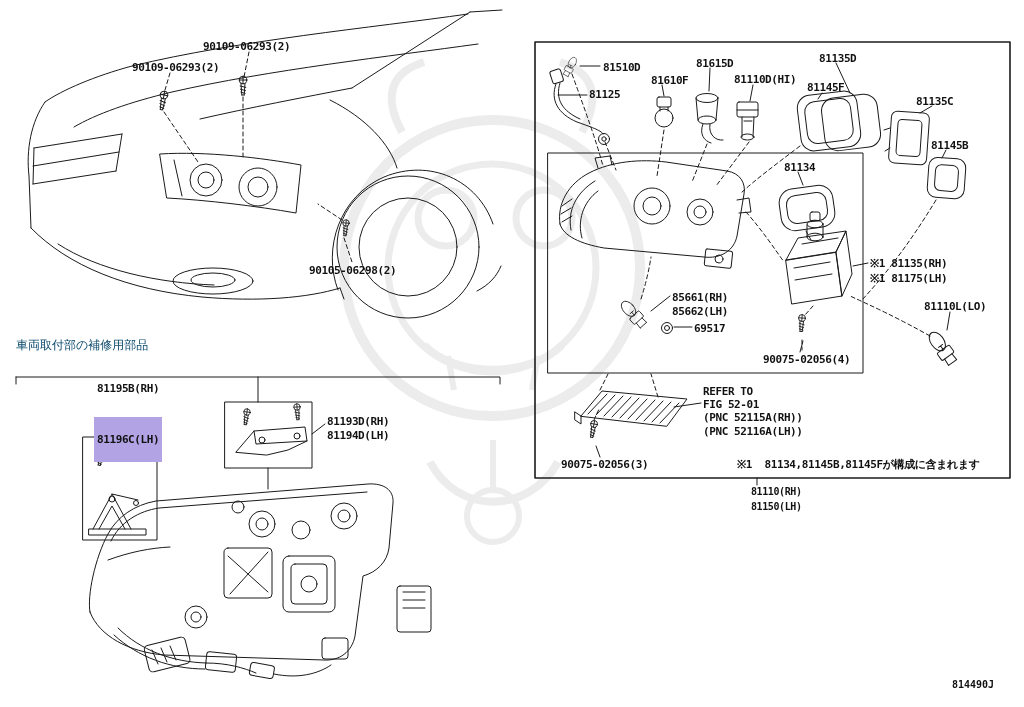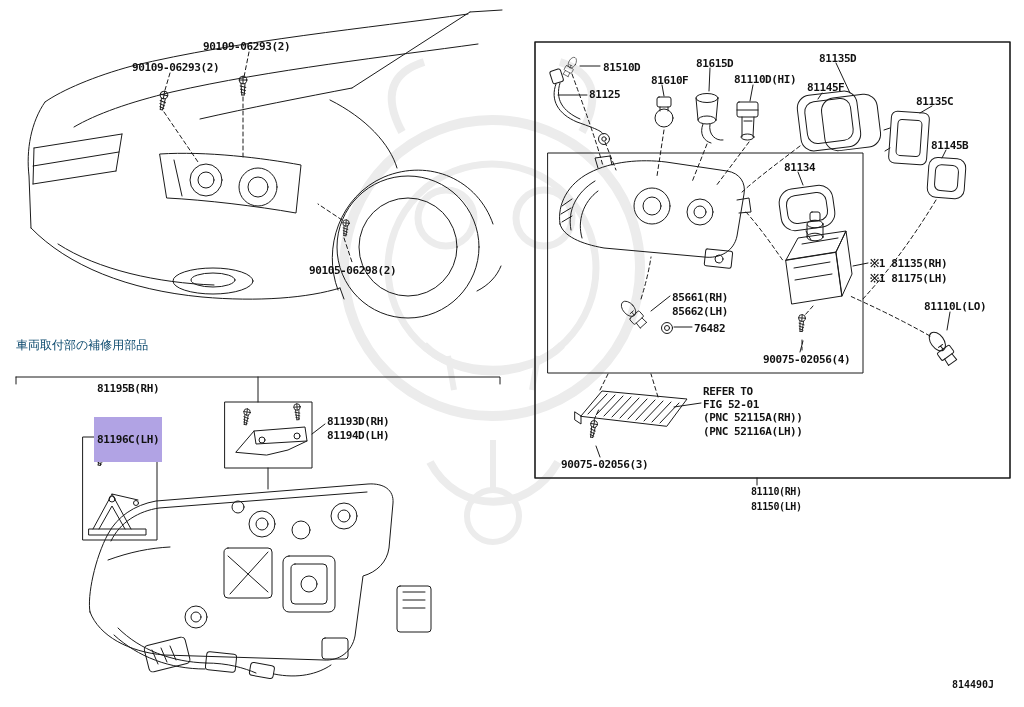--- a/index.html
+++ b/index.html
@@ -294,28 +294,29 @@
 <div class="lbl" style="left:651px;top:74px">81610F</div>
 <div class="lbl" style="left:696px;top:57px">81615D</div>
 <div class="lbl" style="left:734px;top:73px">81110D(HI)</div>
 <div class="lbl" style="left:819px;top:52px">81135D</div>
 <div class="lbl" style="left:807px;top:81px">81145F</div>
 <div class="lbl" style="left:916px;top:95px">81135C</div>
 <div class="lbl" style="left:931px;top:139px">81145B</div>
 <div class="lbl" style="left:784px;top:161px">81134</div>
 <div class="lbl" style="left:672px;top:291px">85661(RH)</div>
 <div class="lbl" style="left:672px;top:305px">85662(LH)</div>
-<div class="lbl" style="left:694px;top:322px">76482</div>
+<div class="lbl" style="left:694px;top:322px">69517</div>
 <div class="lbl" style="left:870px;top:257px">※1 81135(RH)</div>
 <div class="lbl" style="left:870px;top:272px">※1 81175(LH)</div>
 <div class="lbl" style="left:924px;top:300px">81110L(LO)</div>
 <div class="lbl" style="left:763px;top:353px">90075-02056(4)</div>
 <div class="lbl" style="left:703px;top:385px">REFER TO</div>
 <div class="lbl" style="left:703px;top:398px">FIG 52-01</div>
 <div class="lbl" style="left:703px;top:411px">(PNC 52115A(RH))</div>
 <div class="lbl" style="left:703px;top:425px">(PNC 52116A(LH))</div>
 <div class="lbl" style="left:561px;top:458px">90075-02056(3)</div>
+<div class="lbl" style="left:737px;top:458px">※1  81134,81145B,81145Fが構成に含まれます</div>
 <div class="lbl big" style="left:751px;top:485px">81110(RH)</div>
 <div class="lbl big" style="left:751px;top:500px">81150(LH)</div>
 
 <div class="lbl footer-code" style="left:952px;top:678px">814490J</div>
 
 </div>
 
 </body></html>

